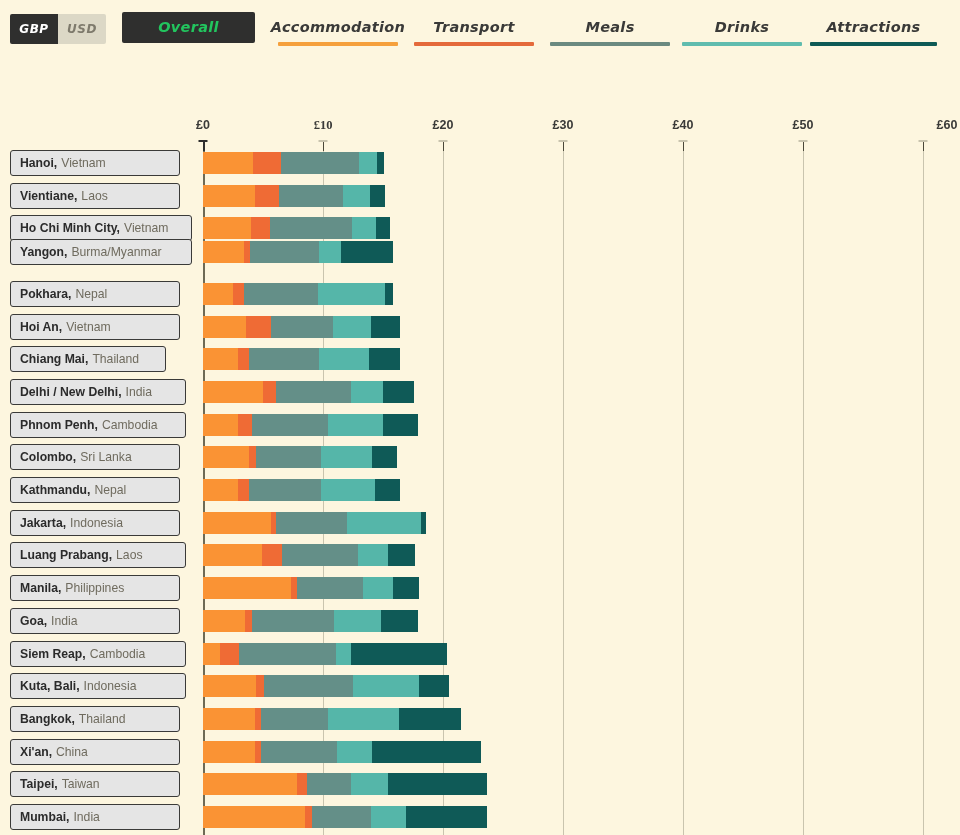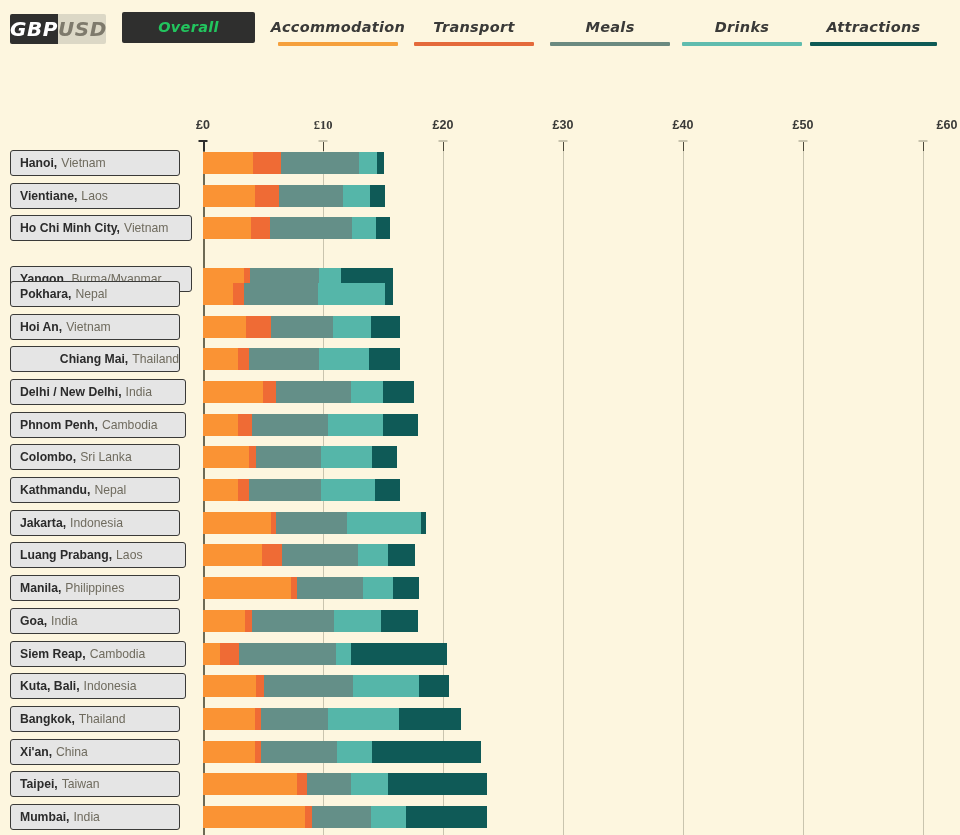--- a/index.html
+++ b/index.html
@@ -34,21 +34,21 @@
     height: 30px;
   }
   .currency-opt {
     width: 48px;
     height: 30px;
     line-height: 30px;
     text-align: center;
     font-family: "DejaVu Sans", sans-serif;
     font-style: italic;
     font-weight: bold;
-    font-size: 20px;
+    font-size: 12px;
     letter-spacing: .5px;
     cursor: pointer;
     user-select: none;
   }
   .currency-opt.active {
     background: #2F2F2E;
     color: #FFFFFF;
   }
   .currency-opt.inactive {
     background: #DCD8C6;
@@ -281,21 +281,21 @@
           <span class="city-country">Vietnam</span>
         </div>
         <div class="bar" style="left: 203px;">
           <div class="seg" style="width: 48px; background: rgb(250, 147, 52);"></div>
           <div class="seg" style="width: 19.2px; background: rgb(239, 107, 53);"></div>
           <div class="seg" style="width: 81.6px; background: rgb(100, 143, 136);"></div>
           <div class="seg" style="width: 24px; background: rgb(85, 182, 169);"></div>
           <div class="seg" style="width: 14.4px; background: rgb(15, 90, 87);"></div>
         </div>
       </div>
-      <div class="row" style="top: 208px;">
+      <div class="row" style="top: 181px;">
         <div class="city-box" style="width: 182px;">
           <span class="city-name">Yangon,</span>
           <span class="city-country">Burma/Myanmar</span>
         </div>
         <div class="bar" style="left: 203px;">
           <div class="seg" style="width: 40.8px; background: rgb(250, 147, 52);"></div>
           <div class="seg" style="width: 6px; background: rgb(239, 107, 53);"></div>
           <div class="seg" style="width: 69.6px; background: rgb(100, 143, 136);"></div>
           <div class="seg" style="width: 21.6px; background: rgb(85, 182, 169);"></div>
           <div class="seg" style="width: 51.6px; background: rgb(15, 90, 87);"></div>
@@ -321,21 +321,21 @@
         </div>
         <div class="bar" style="left: 203px;">
           <div class="seg" style="width: 43.2px; background: rgb(250, 147, 52);"></div>
           <div class="seg" style="width: 25.2px; background: rgb(239, 107, 53);"></div>
           <div class="seg" style="width: 61.2px; background: rgb(100, 143, 136);"></div>
           <div class="seg" style="width: 38.4px; background: rgb(85, 182, 169);"></div>
           <div class="seg" style="width: 28.8px; background: rgb(15, 90, 87);"></div>
         </div>
       </div>
       <div class="row" style="top: 288.2px;">
-        <div class="city-box" style="width: 170px; justify-content: flex-end;">
+        <div class="city-box" style="width: 156px;">
           <span class="city-name">Chiang Mai,</span>
           <span class="city-country">Thailand</span>
         </div>
         <div class="bar" style="left: 203px;">
           <div class="seg" style="width: 34.8px; background: rgb(250, 147, 52);"></div>
           <div class="seg" style="width: 10.8px; background: rgb(239, 107, 53);"></div>
           <div class="seg" style="width: 70.8px; background: rgb(100, 143, 136);"></div>
           <div class="seg" style="width: 49.2px; background: rgb(85, 182, 169);"></div>
           <div class="seg" style="width: 31.2px; background: rgb(15, 90, 87);"></div>
         </div>

